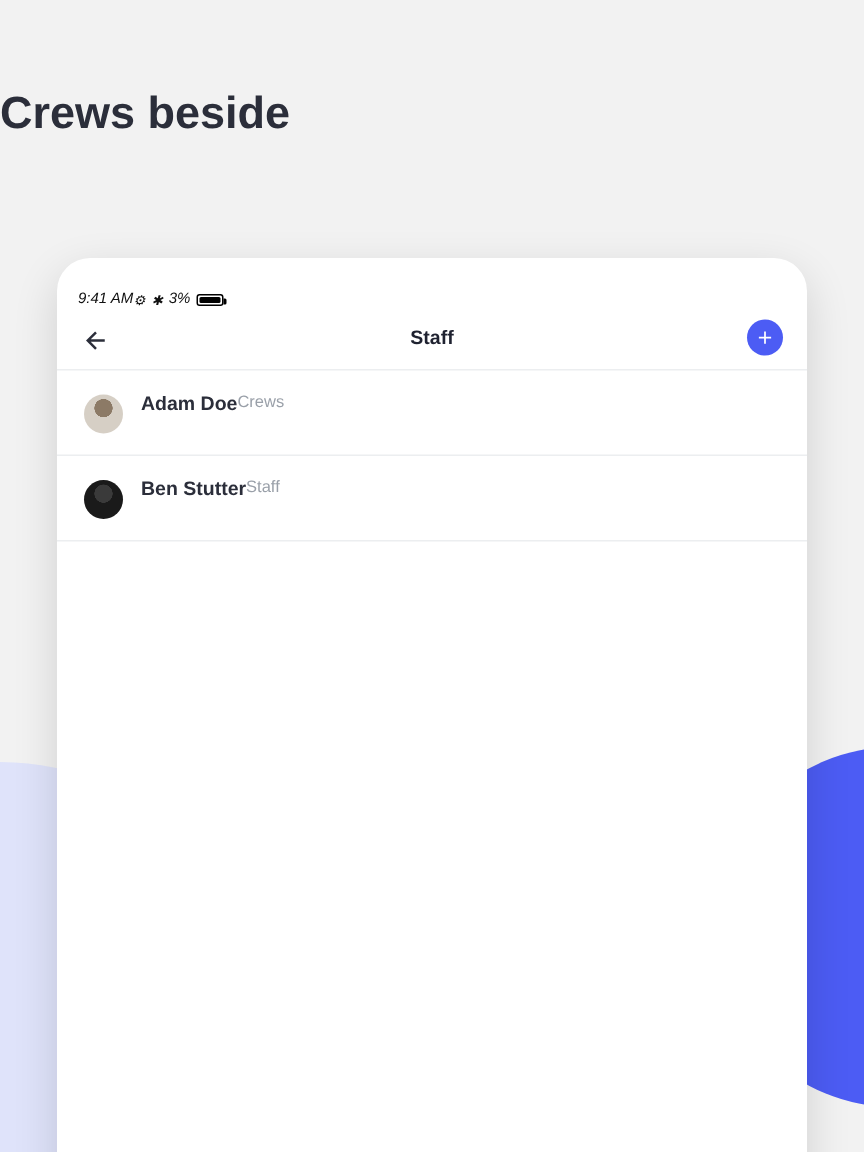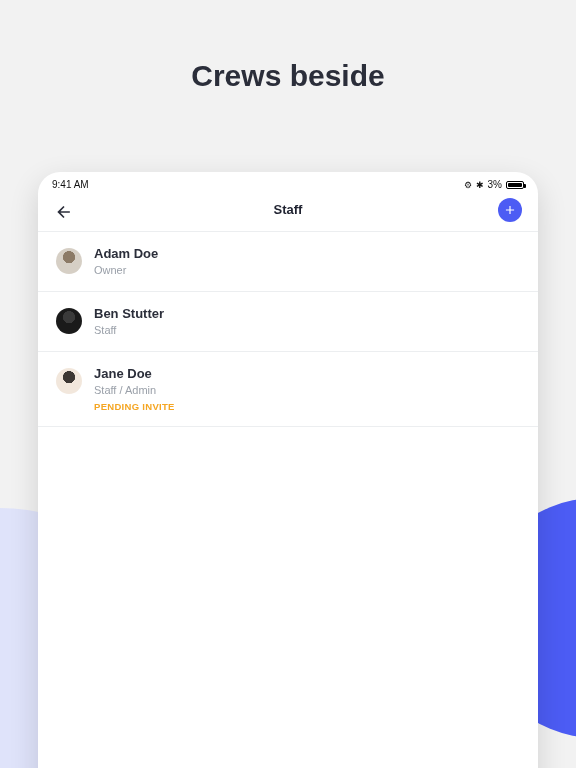--- a/index.html
+++ b/index.html
@@ -24,21 +24,21 @@
     .bg-shape-right {
       position: absolute;
       right: -140px;
       bottom: 30px;
       width: 240px;
       height: 240px;
       background: #4c5cf4;
       border-radius: 50%;
     }
     .headline {
-      text-align: center;
+      text-align: left;
       padding-top: 58px;
       padding-bottom: 34px;
       font-size: 30px;
       font-weight: 700;
       color: #2b2e3a;
       line-height: 1.2;
     }
     .device {
       position: absolute;
       left: 50%;
@@ -46,25 +46,25 @@
       top: 172px;
       width: 500px;
       height: 640px;
       background: #fff;
       border-radius: 22px;
       box-shadow: 0 10px 30px rgba(0,0,0,0.14);
       overflow: hidden;
     }
     .statusbar {
       display: flex;
-      justify-content: space-between;
-      align-items: center;
-      padding: 7px 14px 2px;
+      align-items: center;
+      padding: 22px 14px 2px;
       font-size: 10px;
       color: #111;
+      font-style: italic;
     }
     .statusbar .right {
       display: flex;
       align-items: center;
       gap: 4px;
     }
     .header {
       position: relative;
       display: flex;
       align-items: center;
@@ -107,21 +107,21 @@
       cursor: pointer;
     }
     .avatar {
       width: 26px;
       height: 26px;
       border-radius: 50%;
       flex-shrink: 0;
       margin-right: 12px;
       margin-top: 2px;
     }
-    .row-text { display: flex; flex-direction: column; }
+    .row-text { display: flex; flex-direction: row; }
     .name { font-size: 13px; font-weight: 600; color: #2b2e3a; line-height: 1.3; }
     .role { font-size: 11px; color: #9aa0a9; line-height: 1.3; }
     .status { font-size: 9.5px; font-weight: 700; color: #f5a623; letter-spacing: 0.3px; margin-top: 3px; }
     .battery {
       display: inline-block;
       width: 18px;
       height: 8px;
       border: 1px solid #000;
       border-radius: 2px;
       position: relative;
@@ -181,32 +181,24 @@
         <path d="M11 5h2v14h-2z M5 11h14v2H5z" fill="#fff"></path>
       </svg>
     </div>
   </div>
 
   <div class="list" id="staff-list">
       <div class="row">
         <div class="avatar" style="background: radial-gradient(circle at 50% 35%, rgb(140, 122, 102) 0%, rgb(140, 122, 102) 28%, rgb(214, 207, 197) 29%, rgb(214, 207, 197) 100%);"></div>
         <div class="row-text">
           <div class="name">Adam Doe</div>
-          <div class="role">Owner</div>
+          <div class="role">Crews</div>
         </div>
       </div>
       <div class="row">
         <div class="avatar" style="background: radial-gradient(circle at 50% 35%, rgb(58, 58, 58) 0%, rgb(58, 58, 58) 28%, rgb(26, 26, 26) 29%, rgb(26, 26, 26) 100%);"></div>
         <div class="row-text">
           <div class="name">Ben Stutter</div>
           <div class="role">Staff</div>
         </div>
       </div>
-      <div class="row">
-        <div class="avatar" style="background: radial-gradient(circle at 50% 35%, rgb(61, 55, 51) 0%, rgb(61, 55, 51) 28%, rgb(242, 231, 220) 29%, rgb(242, 231, 220) 100%);"></div>
-        <div class="row-text">
-          <div class="name">Jane Doe</div>
-          <div class="role">Staff / Admin</div>
-          <div class="status">PENDING INVITE</div>
-        </div>
-      </div>
     </div>
 </div>
 
 </body></html>

